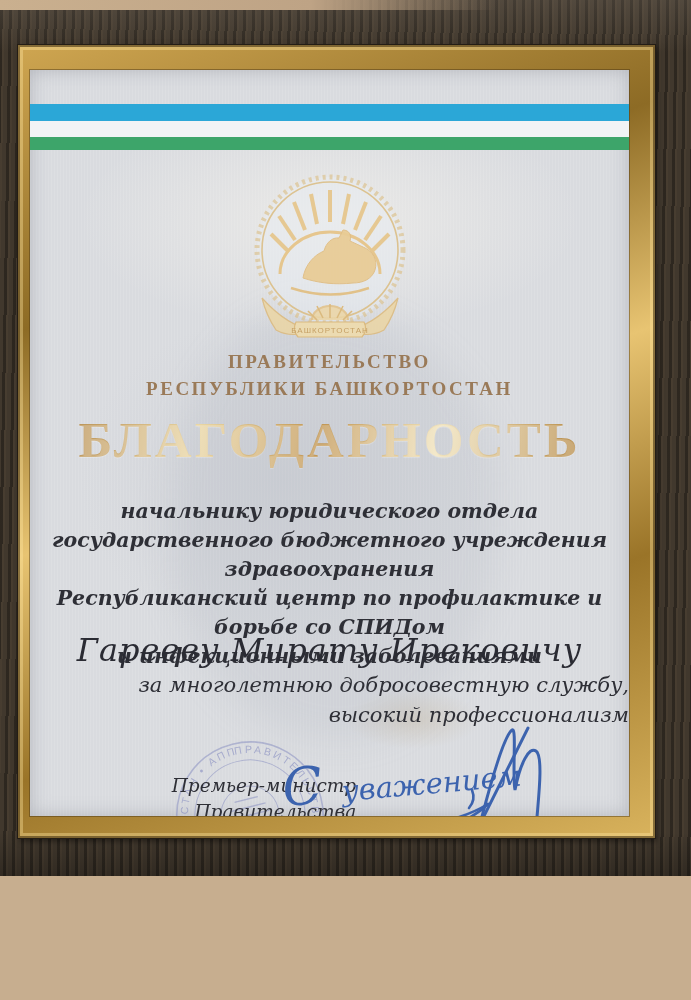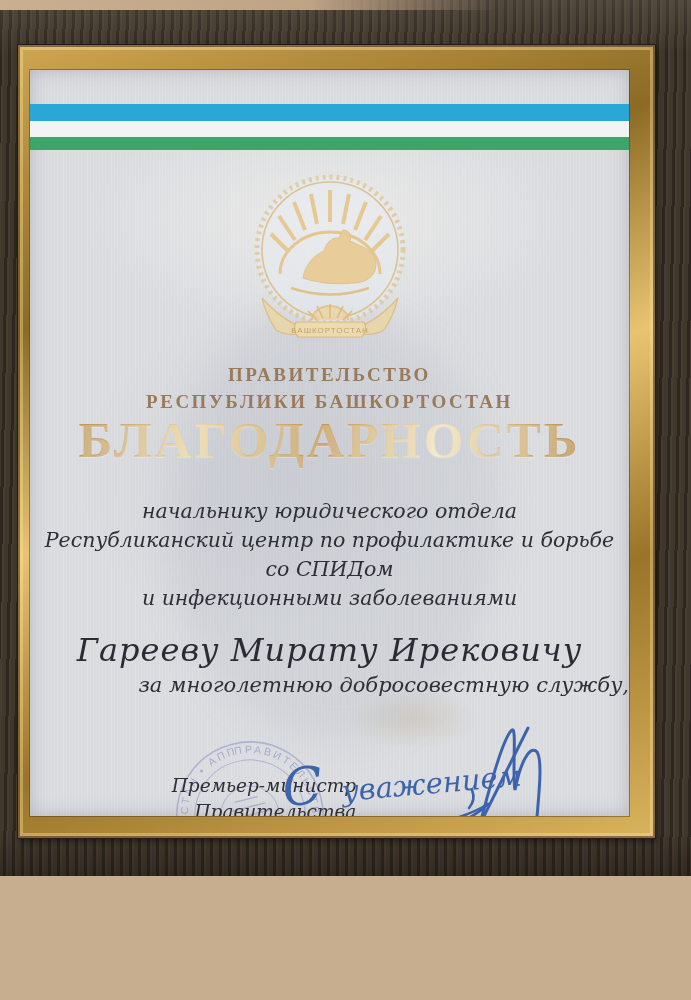--- a/index.html
+++ b/index.html
@@ -40,31 +40,31 @@
   
   .flag{position:absolute;left:0;right:0;top:34px;}
   .flag .b{height:17px;}
   .flag .w{height:16px;}
   .flag .g{height:13px;}
 
   .emblem{position:absolute;left:50%;top:100px;transform:translateX(-50%);opacity:.92;}
 
   .gov-title{position:absolute;left:0;right:0;top:278px;text-align:center;
     font-family:"Liberation Serif",serif;font-weight:bold;color:#9a7a58;
-    font-size:19px;letter-spacing:2.5px;line-height:27px;margin-top:13px;}
+    font-size:19px;letter-spacing:2.5px;line-height:27px;}
 
   .main-title{position:absolute;left:0;right:0;top:341px;text-align:center;
     font-family:"Liberation Serif",serif;font-weight:bold;font-size:51px;letter-spacing:3px;
     background:linear-gradient(100deg,#b4894a 5%,#e9d5a2 28%,#c09450 48%,#f0e2ba 68%,#b98e4b 90%);
     -webkit-background-clip:text;background-clip:text;color:transparent;
     text-shadow:0 1px 1px rgba(255,255,255,.25);}
 
   .script{font-family:"DejaVu Serif",serif;font-style:italic;color:#2e2f36;}
 
-  .intro{position:absolute;left:0;right:0;top:427px;text-align:center;font-size:20.5px;line-height:29px;}
+  .intro{position:absolute;left:0;right:0;top:427px;text-align:center;font-size:20.5px;line-height:29px;font-weight:bold;}
   .name{position:absolute;left:0;right:0;top:545px;text-align:center;font-size:32px;letter-spacing:1px;color:#2a2b33;margin-top:16px;}
   .reason{position:absolute;left:0;right:0;top:600px;text-align:right;font-size:21px;line-height:30px;}
 
   .official-title{position:absolute;left:50px;top:703px;font-size:18.5px;line-height:26px;z-index:3;text-align:right;}
   .official-name{position:absolute;left:452px;top:748px;font-size:21px;z-index:3;}
   .place-year{position:absolute;left:0;right:0;top:808px;text-align:center;font-size:23px;}
 
   
   .stamp{position:absolute;left:138px;top:663px;z-index:1;opacity:.55;transform:rotate(-14deg);}
 
@@ -133,28 +133,30 @@
 
       <div class="gov-title">
         <div>ПРАВИТЕЛЬСТВО</div>
         <div>РЕСПУБЛИКИ БАШКОРТОСТАН</div>
       </div>
 
       <div class="main-title">БЛАГОДАРНОСТЬ</div>
 
       <div class="intro script">
         <div>начальнику юридического отдела</div>
+        <div>государственного бюджетного учреждения здравоохранения</div>
         <div>Республиканский центр по профилактике и борьбе со СПИДом</div>
         <div>и инфекционными заболеваниями</div>
       </div>
 
       <div class="name script">Гарееву Мирату Ирековичу</div>
 
       <div class="reason script">
         <div>за многолетнюю добросовестную службу,</div>
+        <div>высокий профессионализм</div>
       </div>
 
       <svg class="stamp" width="164" height="164" viewBox="0 0 164 164">
         <defs>
           <path id="stampRing" d="M82,20 a62,62 0 1 1 -0.1,0"></path>
         </defs>
         <g fill="none" stroke="#7d84bd" opacity="0.85">
           <circle cx="82" cy="82" r="73" stroke-width="1.6"></circle>
           <circle cx="82" cy="82" r="55" stroke-width="1"></circle>
           <circle cx="82" cy="82" r="29" stroke-width="1"></circle>

